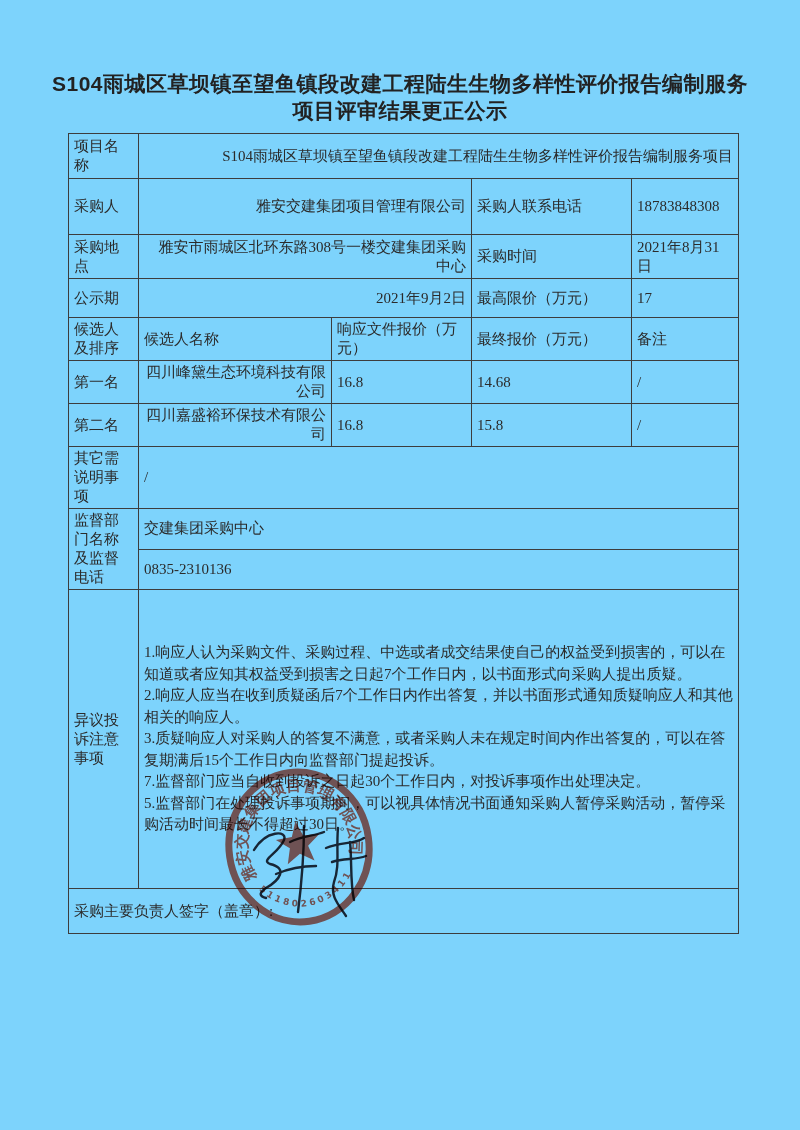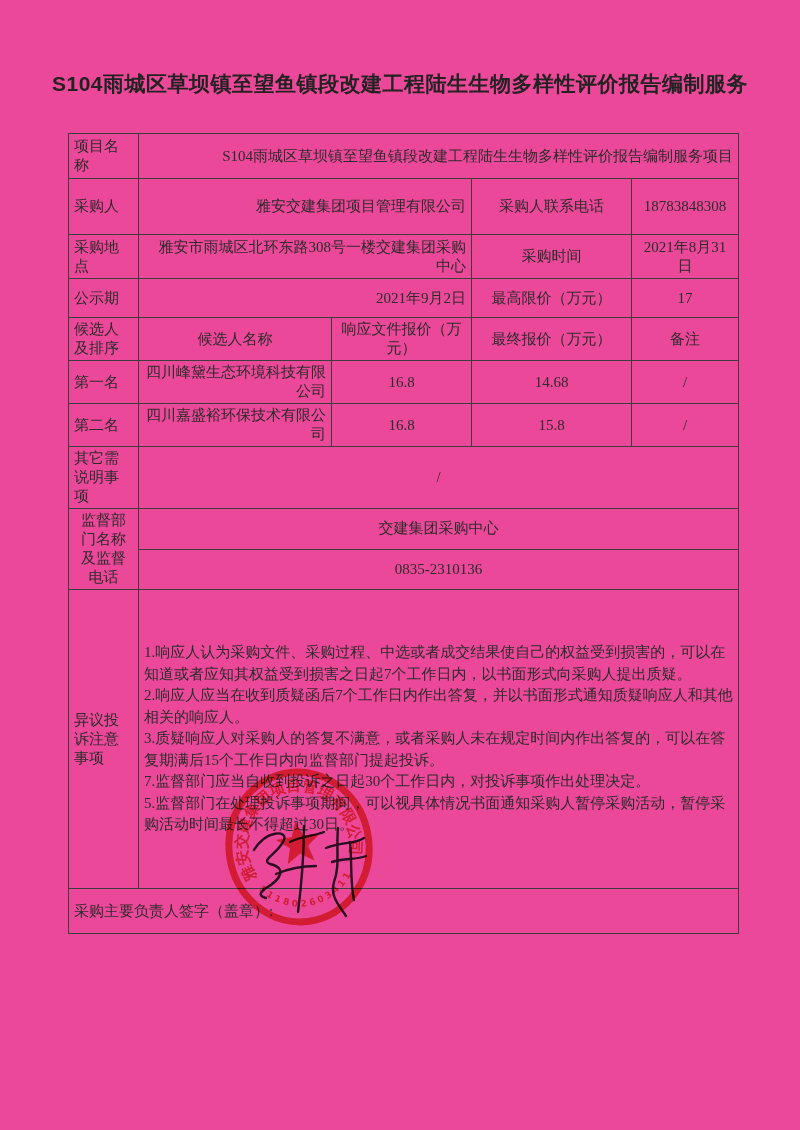--- a/index.html
+++ b/index.html
@@ -1,37 +1,37 @@
 <!DOCTYPE html>
 <html><head>
 <meta charset="utf-8">
 <style>
   * { margin:0; padding:0; box-sizing:border-box; }
   body { background:#ffffff; font-family:"Liberation Serif","DejaVu Serif",serif; }
   .page {
     position:relative; width:800px; height:1130px; margin:0 auto;
-    background:#ec4899; color:#2b2b2b; overflow:hidden;
+    background:#7dd3fc; color:#2b2b2b; overflow:hidden;
   }
   .doc-title {
     position:absolute; top:70px; left:40px; width:720px;
     text-align:center; font-weight:bold; font-size:21px; line-height:27px;
     color:#222; font-family:"Liberation Sans","DejaVu Sans",sans-serif;
     letter-spacing:0.5px;
   }
   table.main {
     position:absolute; left:68px; top:133px;
     width:670px; table-layout:fixed; border-collapse:collapse;padding-left:40px;
   }
   table.main td {
     border:1.6px solid #3d3d3d; font-size:15px; color:#2b2b2b;
     vertical-align:middle; padding:2px 5px; line-height:19px;
     overflow:hidden;
   }
   td.lbl { padding:2px 3px 2px 5px; }
-  td.ctr { text-align:center; }
+  td.ctr { text-align:left; }
   td.val { text-align:right; padding-left:7px; }
   tr.r1 td{height:45px} tr.r2 td{height:56px} tr.r3 td{height:44px}
   tr.r4 td{height:39px} tr.r5 td{height:38px} tr.r6 td{height:43px}
   tr.r7 td{height:42px} tr.r8 td{height:34px} tr.r9 td{height:40px}
   tr.r10 td{height:40px} tr.r11 td{height:299px} tr.r12 td{height:45px}
   .objection-text { padding:0 6px;margin-left:16px; }
   .objection-text div { font-size:15px; line-height:21.5px; text-align:left; }
   .sig-cell { text-align:left; padding-left:6px; }
   .stamp-wrap {
     position:absolute; left:222px; top:764px; width:154px; height:166px;
@@ -42,20 +42,21 @@
     mix-blend-mode:multiply; pointer-events:none;
   }
 </style>
 </head>
 <body>
 
 <div class="page">
 
   <div class="doc-title">
     <div>S104雨城区草坝镇至望鱼镇段改建工程陆生生物多样性评价报告编制服务</div>
+    <div>项目评审结果更正公示</div>
   </div>
 
   <table class="main">
     <colgroup>
       <col style="width:70px">
         <col style="width:193px">
         <col style="width:140px">
       <col style="width:160px">
         <col style="width:107px">
     </colgroup>

